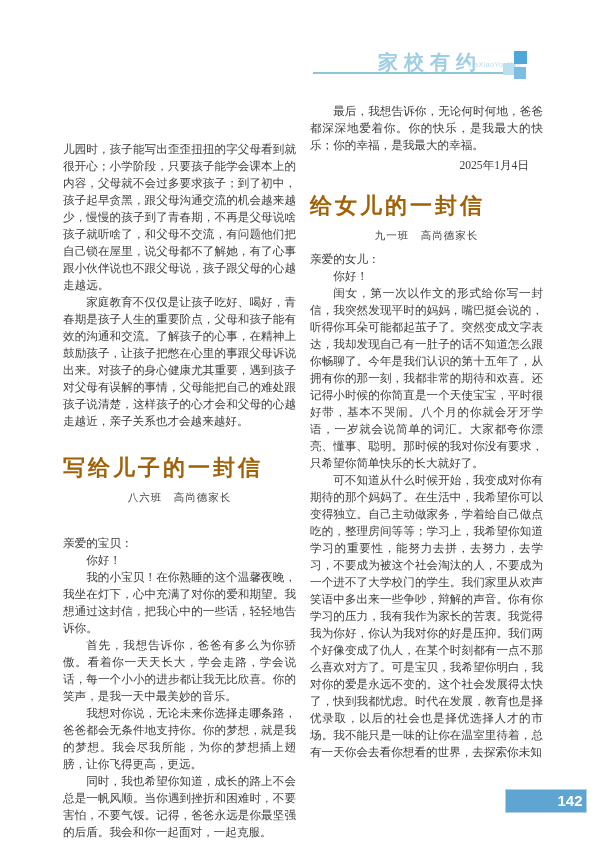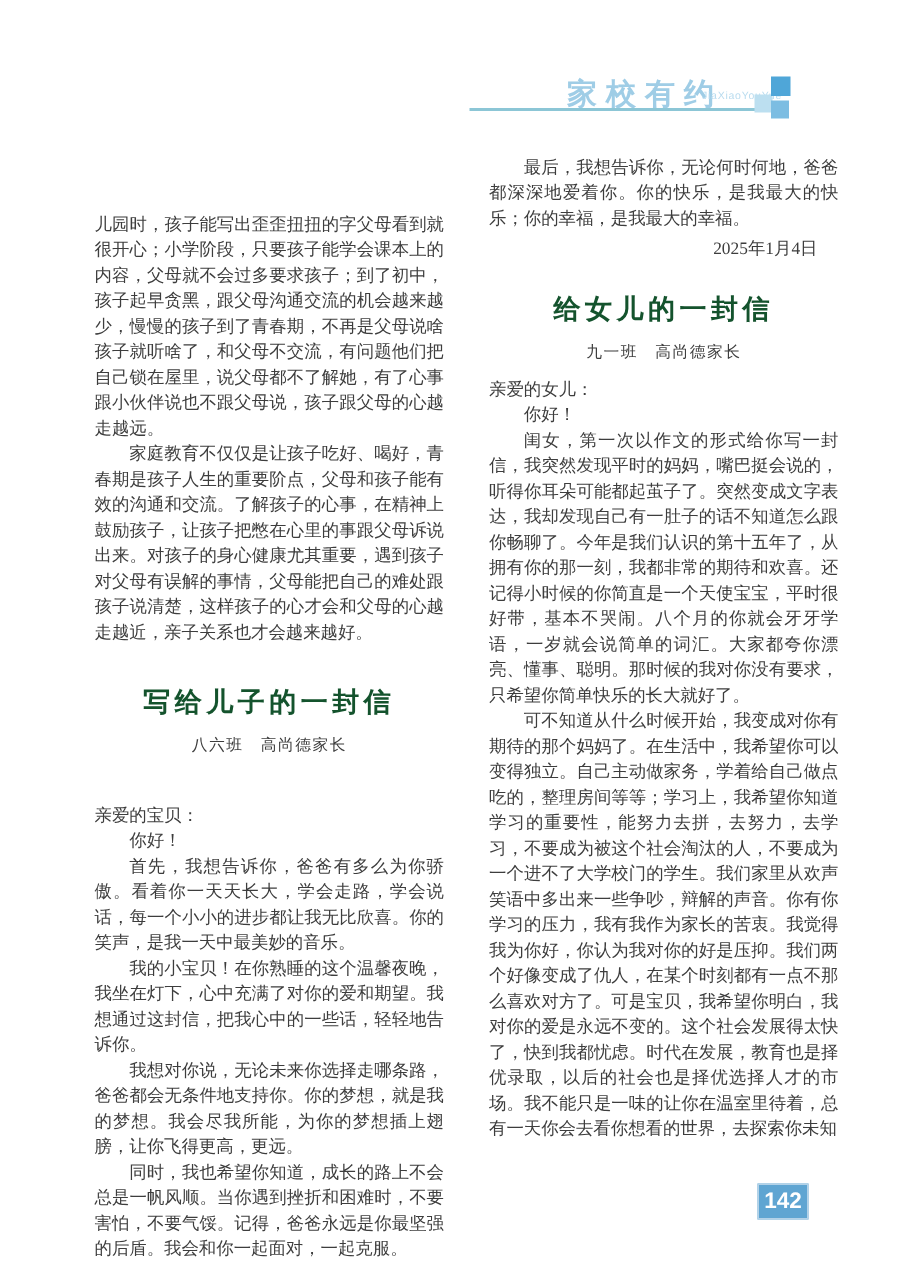--- a/index.html
+++ b/index.html
@@ -26,29 +26,29 @@
     position:absolute;left:313px;top:72px;width:193px;height:2px;
     background:#8cc6d6;
   }
   .sq{position:absolute;}
   .sq-light{left:503px;top:63px;width:12px;height:12px;background:#bcdff0;}
   .sq-dark{left:514px;top:51px;width:13px;height:13px;background:#4fa6d8;}
   .sq-med{left:514px;top:67px;width:12px;height:12px;background:#7cbde2;}
   
   .col{position:absolute;width:233px;top:101px;}
   .col-left{left:63px;margin-top:40px;}
-  .col-right{left:326px;top:103px;}
+  .col-right{left:310px;top:103px;}
   .col p{
     margin:0;font-size:11.6px;line-height:17px;
     text-align:justify;color:#3d3d3d;
   }
   .indent{text-indent:2em;}
   .article-title{
-    margin:26px 0 0 0;text-align:center;
-    font-size:18px;letter-spacing:3px;color:#14532d;line-height:24px;
+    margin:26px 0 0 0;text-align:left;
+    font-size:22px;letter-spacing:3px;color:#a16207;line-height:24px;
   }
   .title-2{margin-top:20px;}
   .article-byline{
     margin:10px 0 0 0;text-align:center;
     font-size:10.5px;letter-spacing:1px;color:#3d3d3d;line-height:15px;
   }
   .letter-body-1{margin-top:30px;}
   .letter-body-2{margin-top:8px;}
   .sig{
     margin:12px 0 0 0 !important;text-align:right !important;
@@ -56,21 +56,21 @@
   }
   .date{
     margin:3px 0 0 0 !important;text-align:right !important;
     padding-right:14px;
   }
   
   .page-badge{
     position:absolute;left:505px;top:789px;width:32px;height:22px;
     background:#5fa5d2;border:1px solid #b3d2e8;
     color:#ffffff;font-family:"Liberation Sans","DejaVu Sans",sans-serif;
-    font-weight:bold;font-size:15px;line-height:22px;text-align:center;
+    font-weight:bold;font-size:15px;line-height:22px;text-align:center;padding-left:48px;
   }
 </style>
 </head>
 <body>
 
 <div class="page">
 
   <div class="header-title">家校有约</div>
   <div class="header-sub">JiaXiaoYouYue</div>
   <div class="header-line"></div>
@@ -81,22 +81,22 @@
   <div class="col col-left">
     <p>儿园时，孩子能写出歪歪扭扭的字父母看到就很开心；小学阶段，只要孩子能学会课本上的内容，父母就不会过多要求孩子；到了初中，孩子起早贪黑，跟父母沟通交流的机会越来越少，慢慢的孩子到了青春期，不再是父母说啥孩子就听啥了，和父母不交流，有问题他们把自己锁在屋里，说父母都不了解她，有了心事跟小伙伴说也不跟父母说，孩子跟父母的心越走越远。</p>
     <p class="indent">家庭教育不仅仅是让孩子吃好、喝好，青春期是孩子人生的重要阶点，父母和孩子能有效的沟通和交流。了解孩子的心事，在精神上鼓励孩子，让孩子把憋在心里的事跟父母诉说出来。对孩子的身心健康尤其重要，遇到孩子对父母有误解的事情，父母能把自己的难处跟孩子说清楚，这样孩子的心才会和父母的心越走越近，亲子关系也才会越来越好。</p>
 
     <h2 class="article-title">写给儿子的一封信</h2>
     <div class="article-byline">八六班　高尚德家长</div>
 
     <div class="letter-body-1">
       <p>亲爱的宝贝：</p>
       <p class="indent">你好！</p>
+      <p class="indent">我的小宝贝！在你熟睡的这个温馨夜晚，我坐在灯下，心中充满了对你的爱和期望。我想通过这封信，把我心中的一些话，轻轻地告诉你。</p>
       <p class="indent">首先，我想告诉你，爸爸有多么为你骄傲。看着你一天天长大，学会走路，学会说话，每一个小小的进步都让我无比欣喜。你的笑声，是我一天中最美妙的音乐。</p>
-      <p class="indent">我的小宝贝！在你熟睡的这个温馨夜晚，我坐在灯下，心中充满了对你的爱和期望。我想通过这封信，把我心中的一些话，轻轻地告诉你。</p>
       <p class="indent">我想对你说，无论未来你选择走哪条路，爸爸都会无条件地支持你。你的梦想，就是我的梦想。我会尽我所能，为你的梦想插上翅膀，让你飞得更高，更远。</p>
       <p class="indent">同时，我也希望你知道，成长的路上不会总是一帆风顺。当你遇到挫折和困难时，不要害怕，不要气馁。记得，爸爸永远是你最坚强的后盾。我会和你一起面对，一起克服。</p>
     </div>
   </div>
 
   <div class="col col-right">
     <p class="indent">最后，我想告诉你，无论何时何地，爸爸都深深地爱着你。你的快乐，是我最大的快乐；你的幸福，是我最大的幸福。</p>
     <p class="date">2025年1月4日</p>
 
     <h2 class="article-title title-2">给女儿的一封信</h2>

